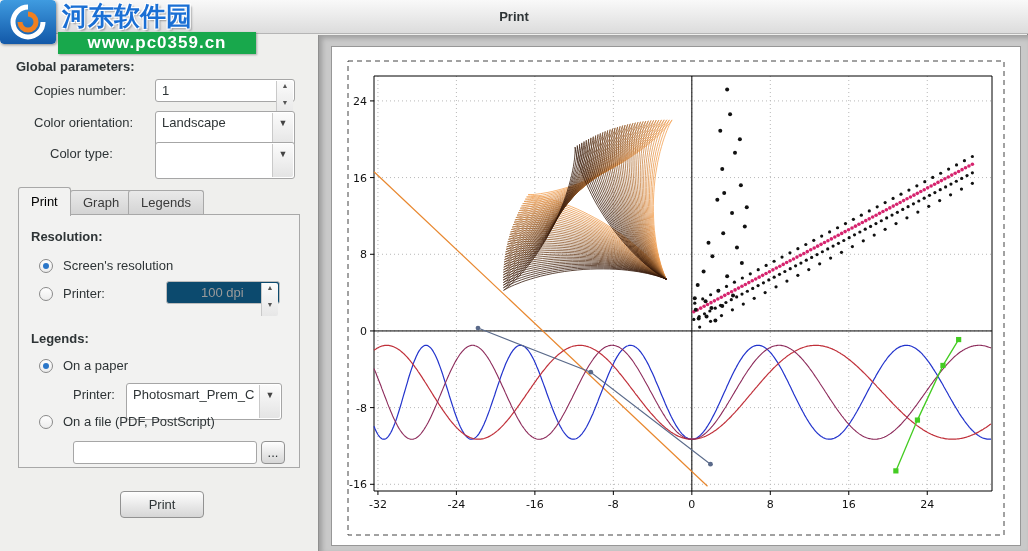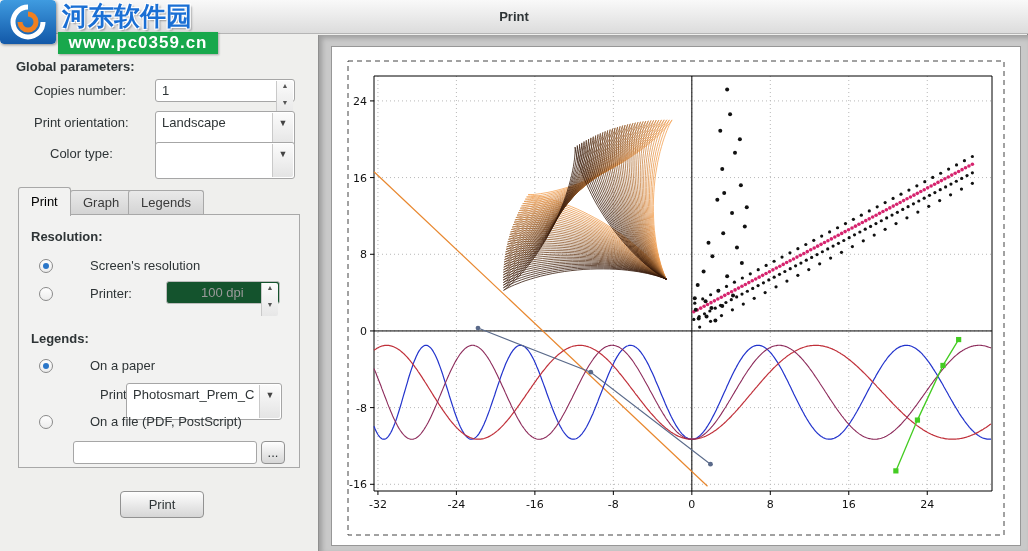--- a/index.html
+++ b/index.html
@@ -10,41 +10,41 @@
     background:linear-gradient(#f9f9f9,#dcdcdc);border-bottom:1px solid #b5b5b5;
     text-align:center;line-height:34px;font-weight:bold;color:#2e3436;box-sizing:border-box;}
   
   .watermark{position:absolute;left:0;top:0;z-index:60;display:flex;}
   .wm-logo{width:56px;height:44px;border-radius:4px;overflow:hidden;flex:0 0 auto;
     box-shadow:1px 1px 3px rgba(0,0,0,.4);}
   .wm-right{display:flex;flex-direction:column;margin-left:2px;}
   .wm-name{font-size:26px;font-weight:bold;color:#1a6fd4;height:32px;line-height:32px;padding-left:4px;
     text-shadow:-1px -1px 0 #fff,1px -1px 0 #fff,-1px 1px 0 #fff,1px 1px 0 #fff,2px 2px 2px rgba(0,0,0,.35);}
   .wm-url{background:#18a84c;color:#fff;font-weight:bold;font-size:17px;height:22px;line-height:22px;
-    width:160px;text-align:center;letter-spacing:1px;box-shadow:1px 1px 2px rgba(0,0,0,.3);}
+    width:198px;text-align:center;letter-spacing:1px;box-shadow:1px 1px 2px rgba(0,0,0,.3);}
   
   .left-panel{position:absolute;left:0;top:35px;width:318px;bottom:0;background:#efefed;}
   .group-title{position:absolute;left:16px;top:24px;font-weight:bold;}
   .frm-label{position:absolute;height:23px;line-height:23px;}
   .field{position:absolute;height:37px;background:#fff;border:1px solid #a6a6a6;border-radius:3px;box-sizing:border-box;}
   .field.disabled{background:#f2f2f0;border-color:#bdbdbd;color:#9a9a9a;}
   .field .val{display:block;padding:2px 6px;line-height:17px;white-space:nowrap;overflow:hidden;}
   input.fld{position:absolute;height:23px;border:1px solid #a6a6a6;border-radius:3px;box-sizing:border-box;
     font:inherit;padding:0 6px;background:#fff;color:#2e3436;}
-  input.fld:disabled{background:#14532d;border-color:#bdbdbd;color:#9a9a9a;padding-left:34px;}
+  input.fld:disabled{background:#0c4a6e;border-color:#bdbdbd;color:#9a9a9a;padding-left:34px;}
   .spin-btns{position:absolute;right:1px;top:1px;bottom:1px;width:16px;border-left:1px solid #c9c9c9;
     display:flex;flex-direction:column;background:linear-gradient(#fbfbfb,#e7e7e7);border-radius:0 2px 2px 0;}
   .spin-btns span{flex:1;font-size:7px;line-height:10px;text-align:center;color:#555;cursor:default;}
   .combo-btn{position:absolute;right:1px;top:1px;bottom:1px;width:20px;border-left:1px solid #c9c9c9;
     background:linear-gradient(#fbfbfb,#e4e4e4);border-radius:0 2px 2px 0;text-align:center;color:#444;
     font-size:9px;line-height:21px;}
   .radio{position:absolute;width:14px;height:14px;border:1px solid #8a8a8a;border-radius:50%;
     background:linear-gradient(#fefefe,#ececec);box-sizing:border-box;}
   .radio.sel::after{content:'';position:absolute;left:3px;top:3px;width:6px;height:6px;border-radius:50%;background:#2a76c8;}
-  .rlabel{position:absolute;height:18px;line-height:18px;margin-left:27px;}
+  .rlabel{position:absolute;height:18px;line-height:18px;}
   .bold{font-weight:bold;}
   
   .tabs{position:absolute;left:18px;top:152px;height:28px;}
   .tab{position:absolute;top:3px;height:24px;line-height:24px;padding:0 12px;
     background:linear-gradient(#e9e9e9,#d3d3d3);border:1px solid #a8a8a8;border-bottom:none;
     border-radius:3px 3px 0 0;color:#3a3a3a;}
   .tab.active{top:0;height:28px;line-height:27px;background:#f2f2f1;color:#000;z-index:3;}
   .pane{position:absolute;left:18px;top:179px;width:282px;height:254px;background:#f2f2f1;
     border:1px solid #a8a8a8;box-sizing:border-box;z-index:2;}
   .pane-abs{position:absolute;}
@@ -91,21 +91,21 @@
 
     <div class="frm-label" style="left:34px;top:44px">Copies number:</div>
     <input class="fld" style="left: 155px; top: 44px; width: 140px;" readonly="" value="1">
     <div class="field" style="left:155px;top:44px;width:140px;background:transparent;border-color:transparent">
       <div class="spin-btns">
         <span>▲</span>
         <span>▼</span>
       </div>
     </div>
 
-    <div class="frm-label" style="left:34px;top:76px">Print orientation:</div>
+    <div class="frm-label" style="left:34px;top:76px">Color orientation:</div>
     <div class="field" style="left:155px;top:76px;width:140px">
       <span class="val">Landscape</span>
       <span class="combo-btn">▼</span>
     </div>
 
     <div class="frm-label" style="left:50px;top:107px">Color type:</div>
     <div class="field" style="left:155px;top:107px;width:140px">
       <span class="combo-btn">▼</span>
     </div>
 

